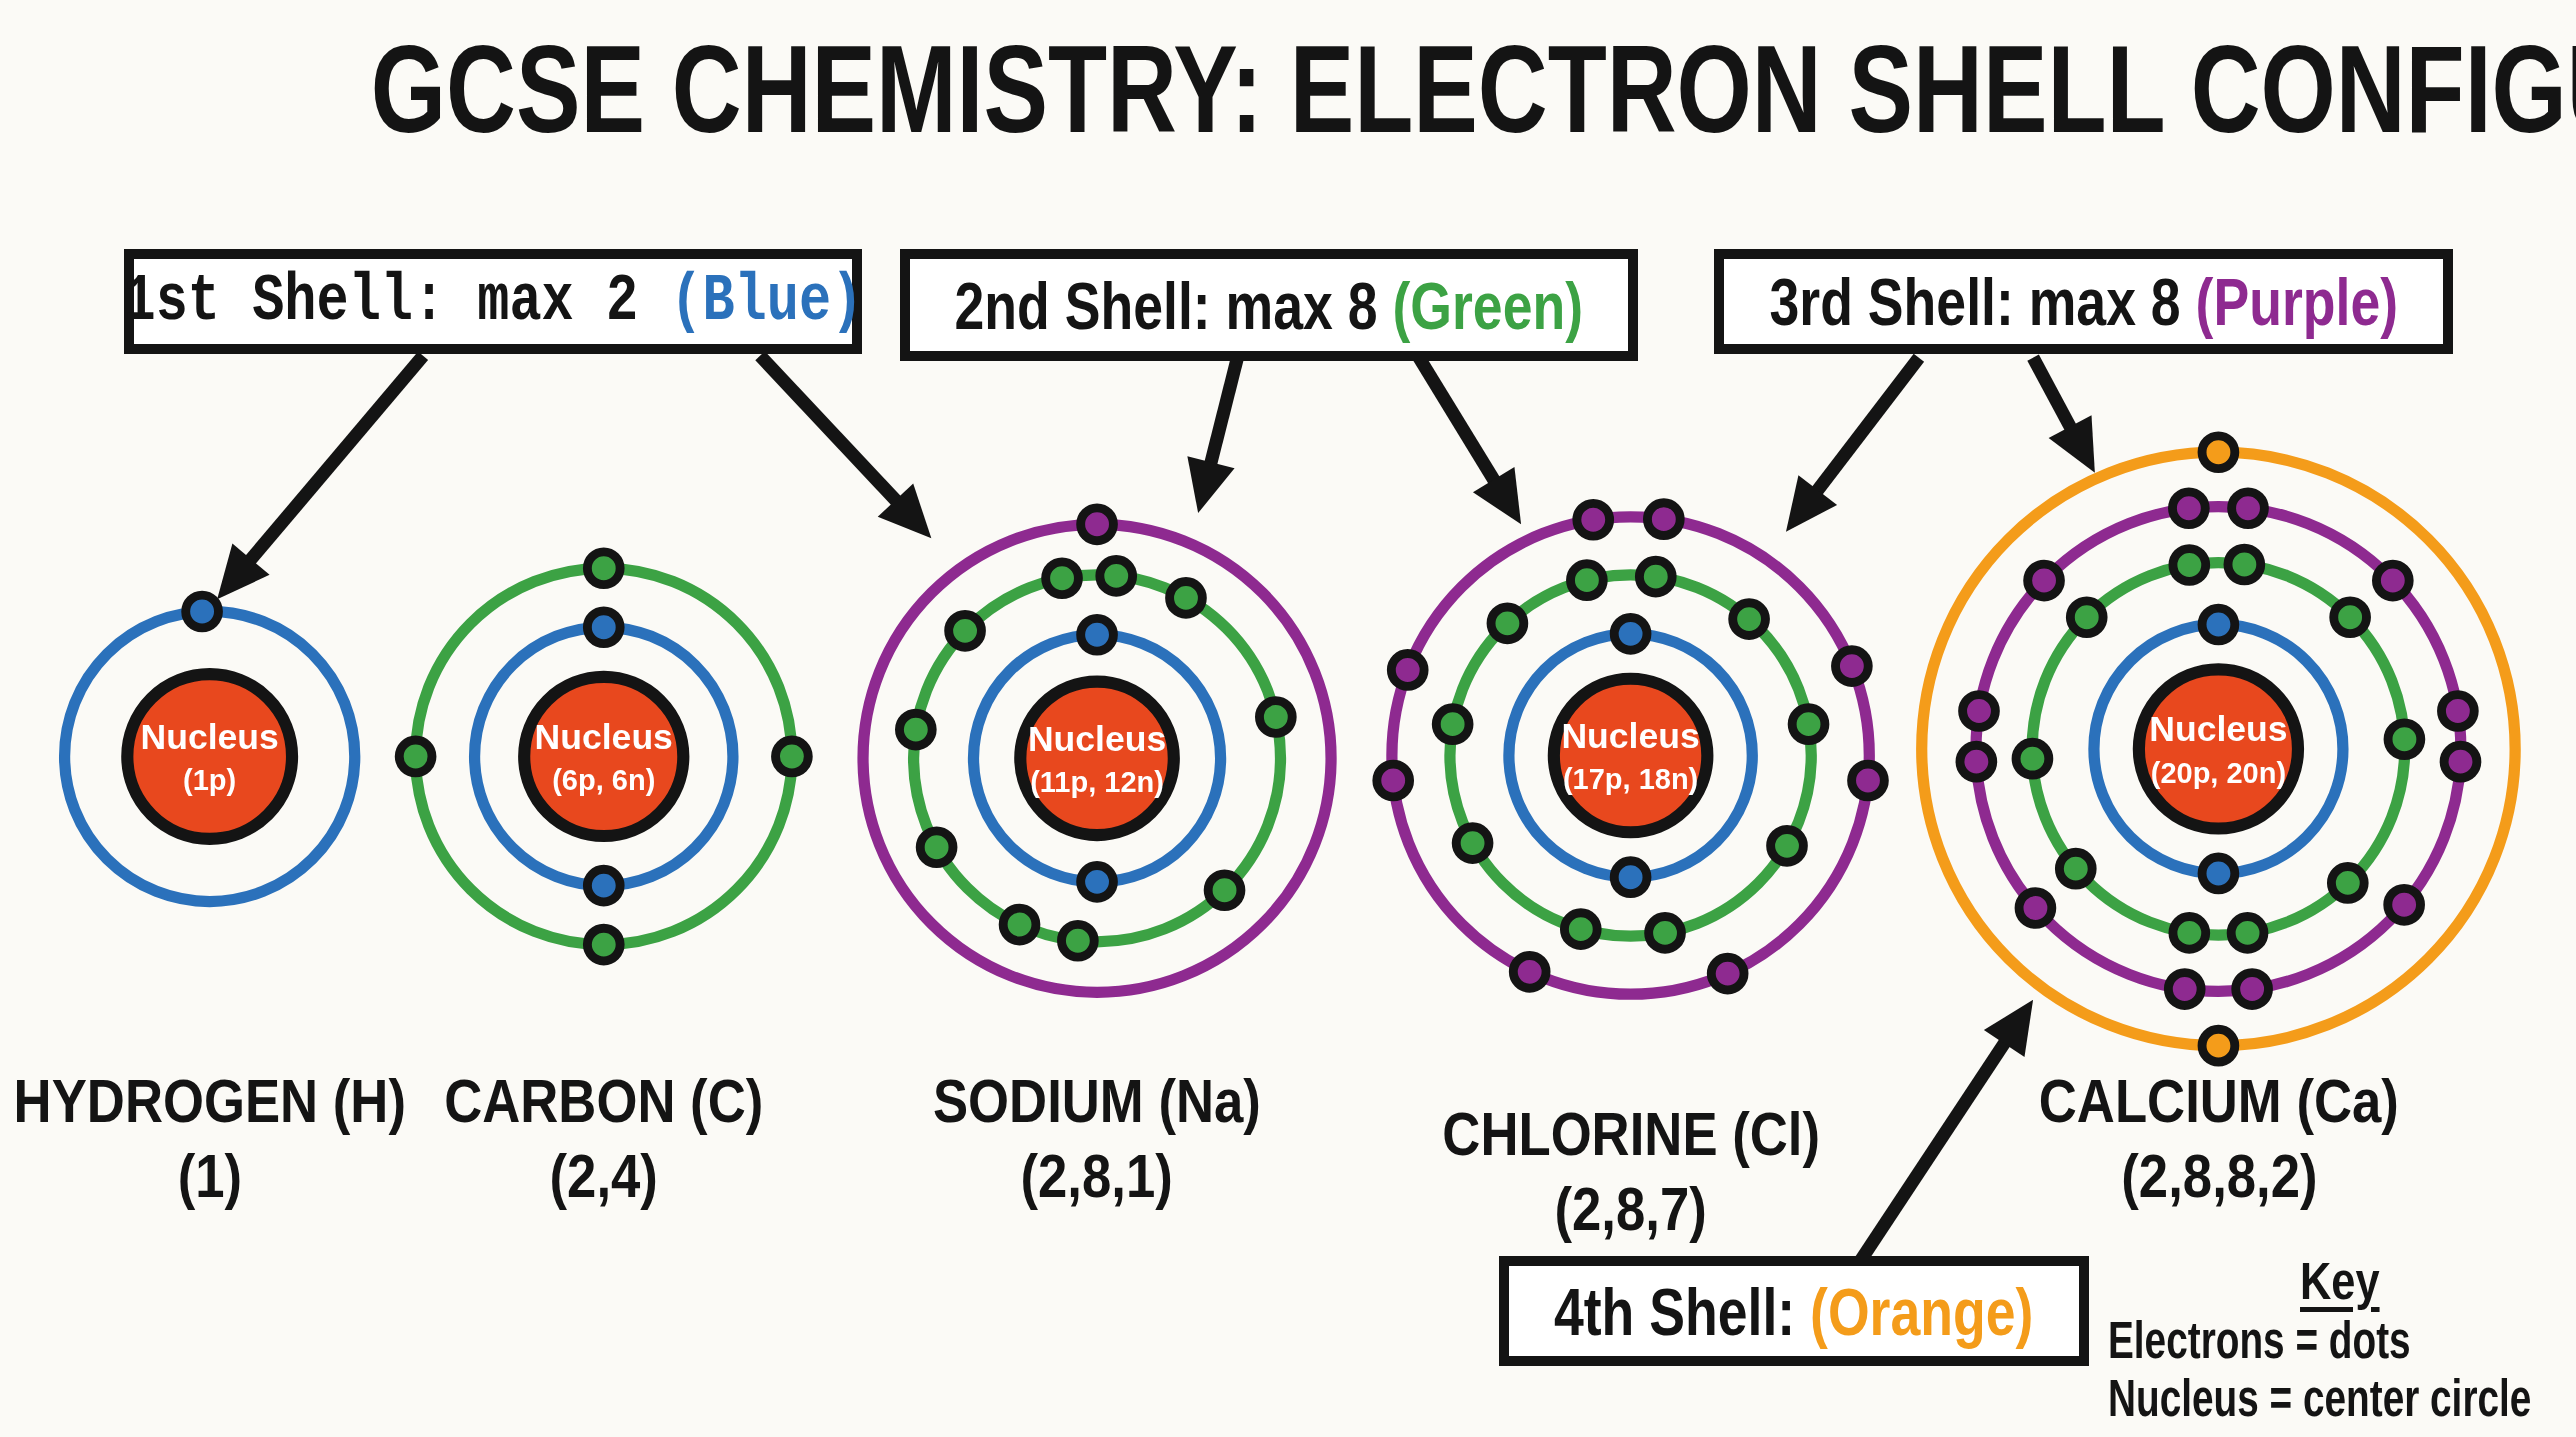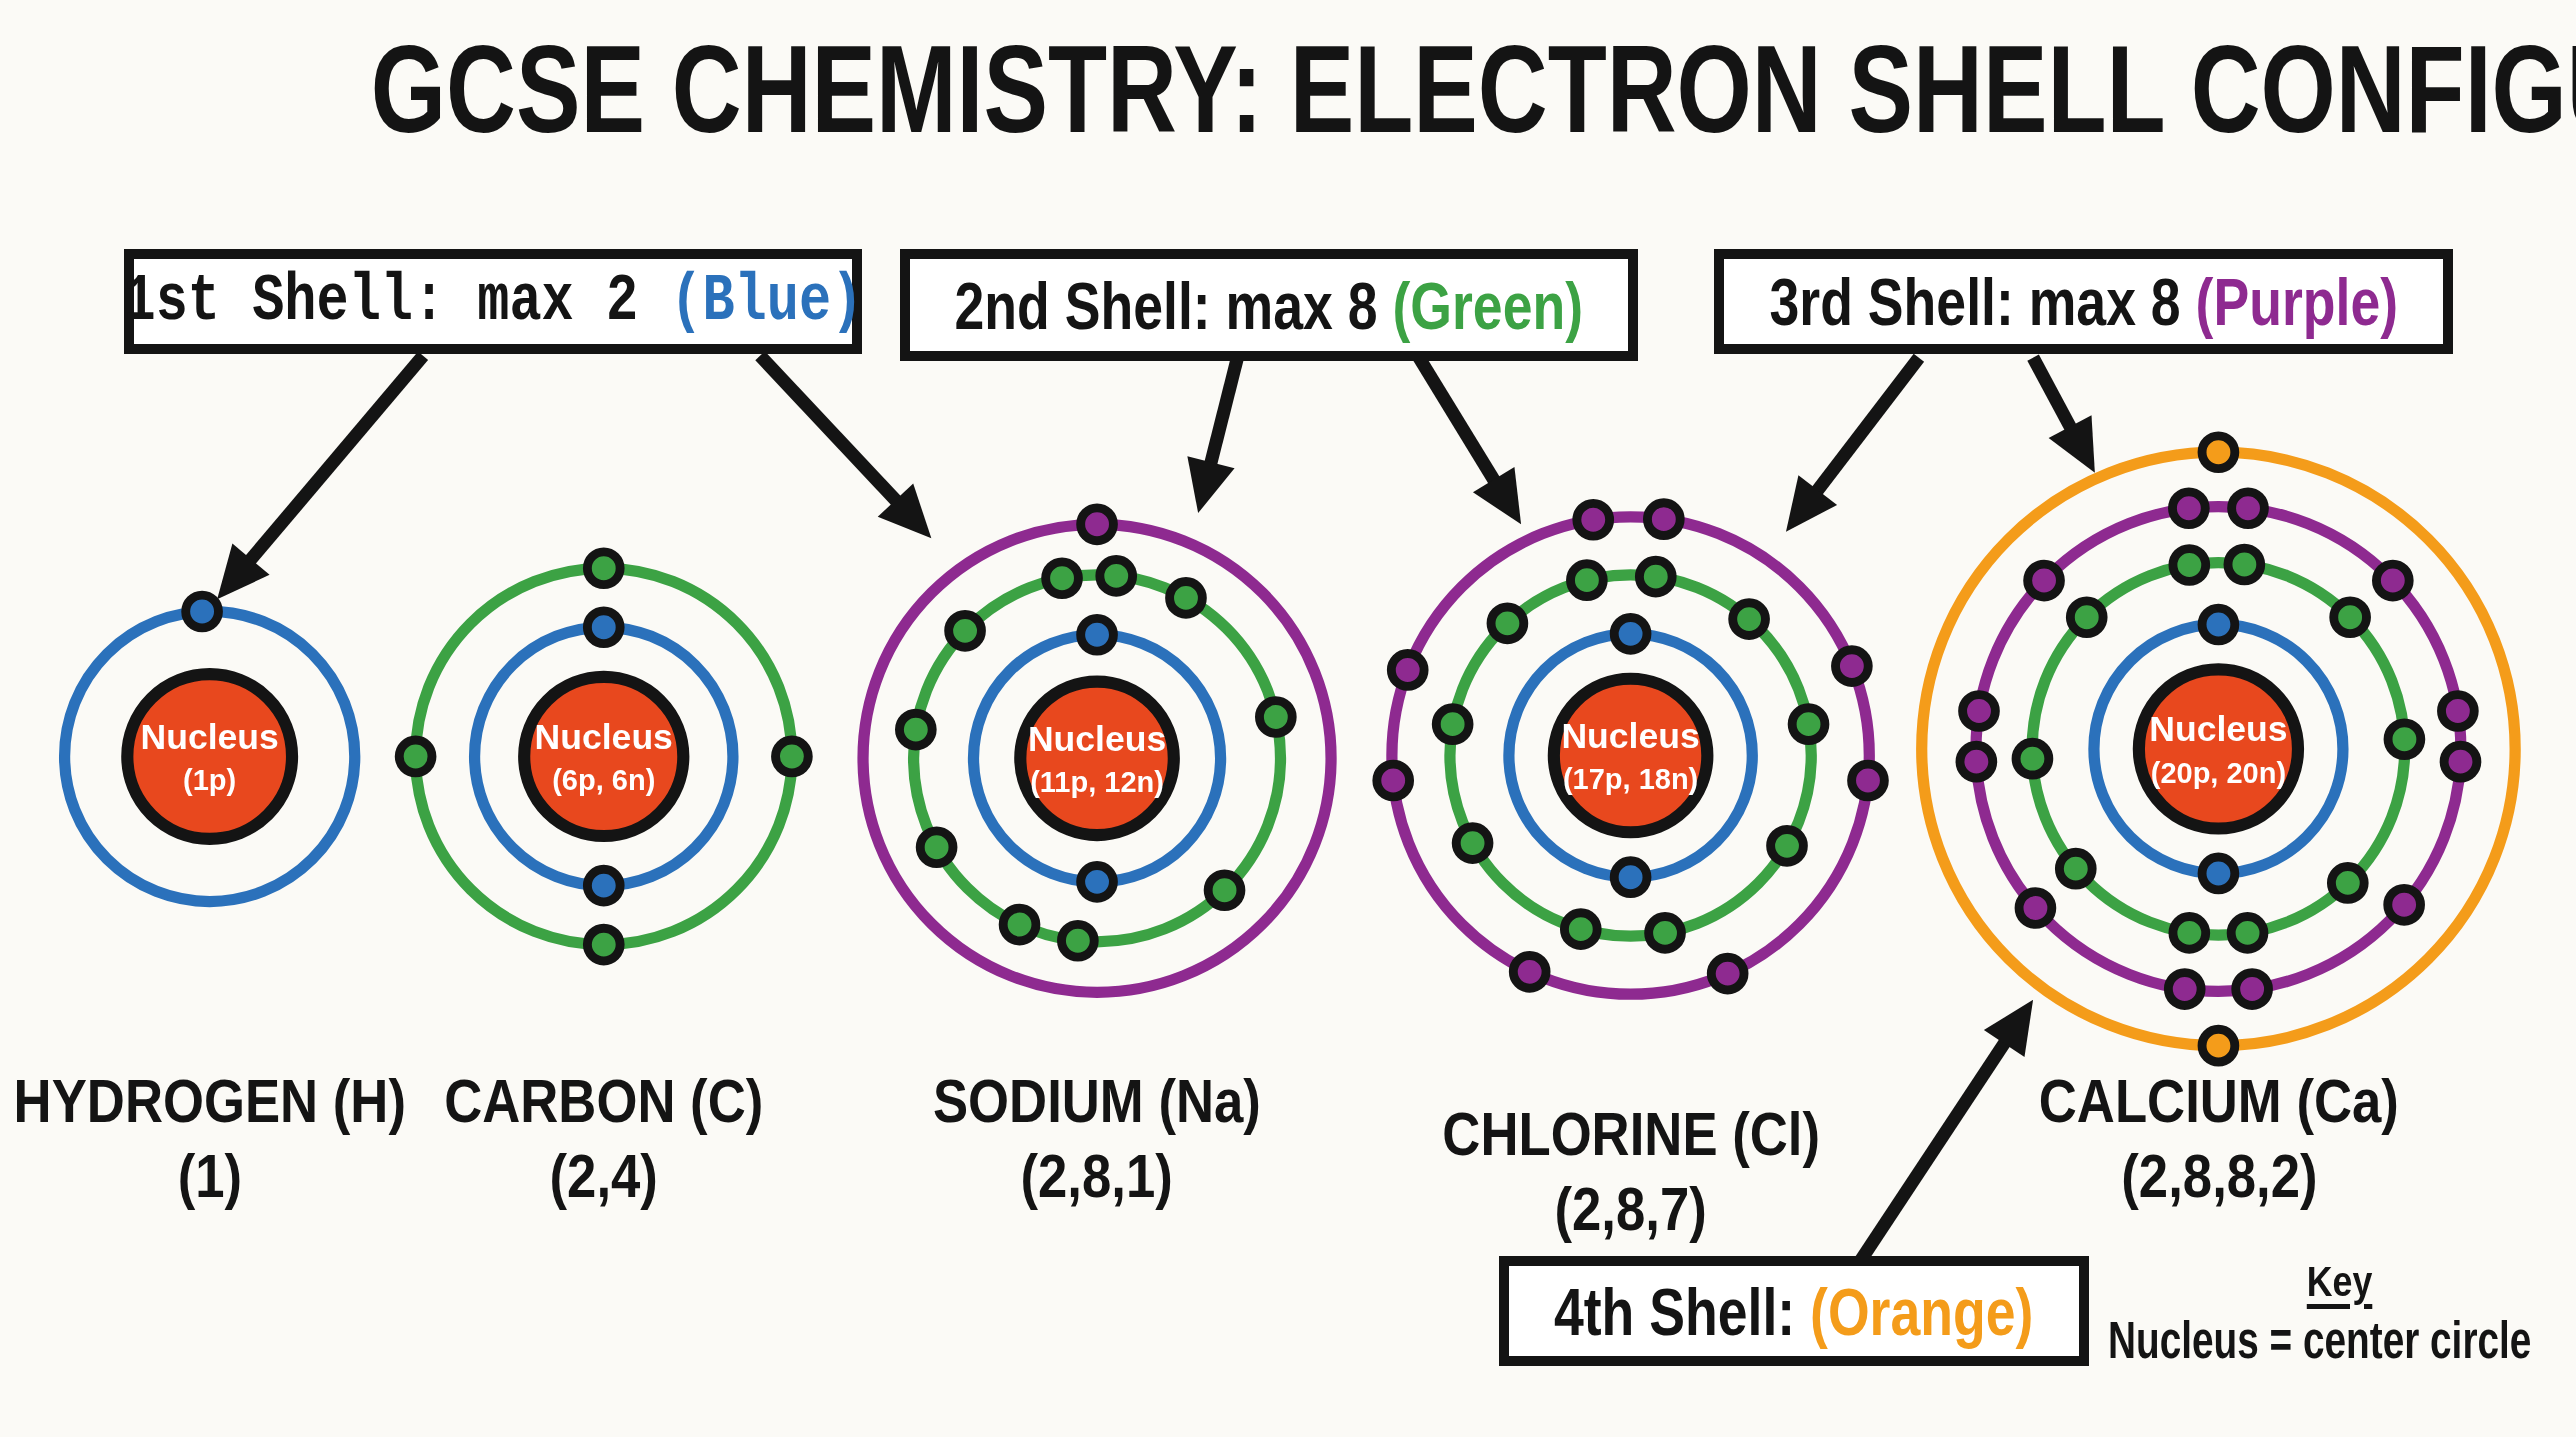--- a/index.html
+++ b/index.html
@@ -29,21 +29,21 @@
 
   .atom-label{
     position:absolute;width:618px;text-align:center;font-weight:bold;
   }
   .atom-label .line{font-size:62px;line-height:75px;white-space:nowrap;}
   .atom-label .line-inner{display:inline-block;transform:scaleX(0.85);transform-origin:50% 50%;}
 
   .key{
     position:absolute;left:2108px;top:1252px;width:464px;font-weight:bold;
   }
-  .key-title{font-size:42px;line-height:60px;text-align:center;}
+  .key-title{font-size:51px;line-height:60px;text-align:center;}
   .key-title .line-inner{display:inline-block;transform:scaleX(0.85);transform-origin:50% 50%;text-decoration:underline;text-underline-offset:7.5px;text-decoration-thickness:4.7px;}
   .key-line{font-size:51px;line-height:58px;white-space:nowrap;}
   .key-line .line-inner{display:inline-block;transform:scaleX(0.76);transform-origin:left center;}
 </style>
 </head>
 <body>
 
 <div id="canvas">
 
   <div class="title">
@@ -221,18 +221,21 @@
         <div class="line"><span class="line-inner">CALCIUM (Ca)</span></div>
         <div class="line"><span class="line-inner">(2,8,8,2)</span></div>
       </div>
     </div>
 
   <div class="key">
     <div class="key-title">
       <span class="line-inner">Key</span>
     </div>
     <div class="key-line">
+      <span class="line-inner">Electrons = dots</span>
+    </div>
+    <div class="key-line">
       <span class="line-inner">Nucleus = center circle</span>
     </div>
   </div>
 
 </div>
 
 
 </body></html>

